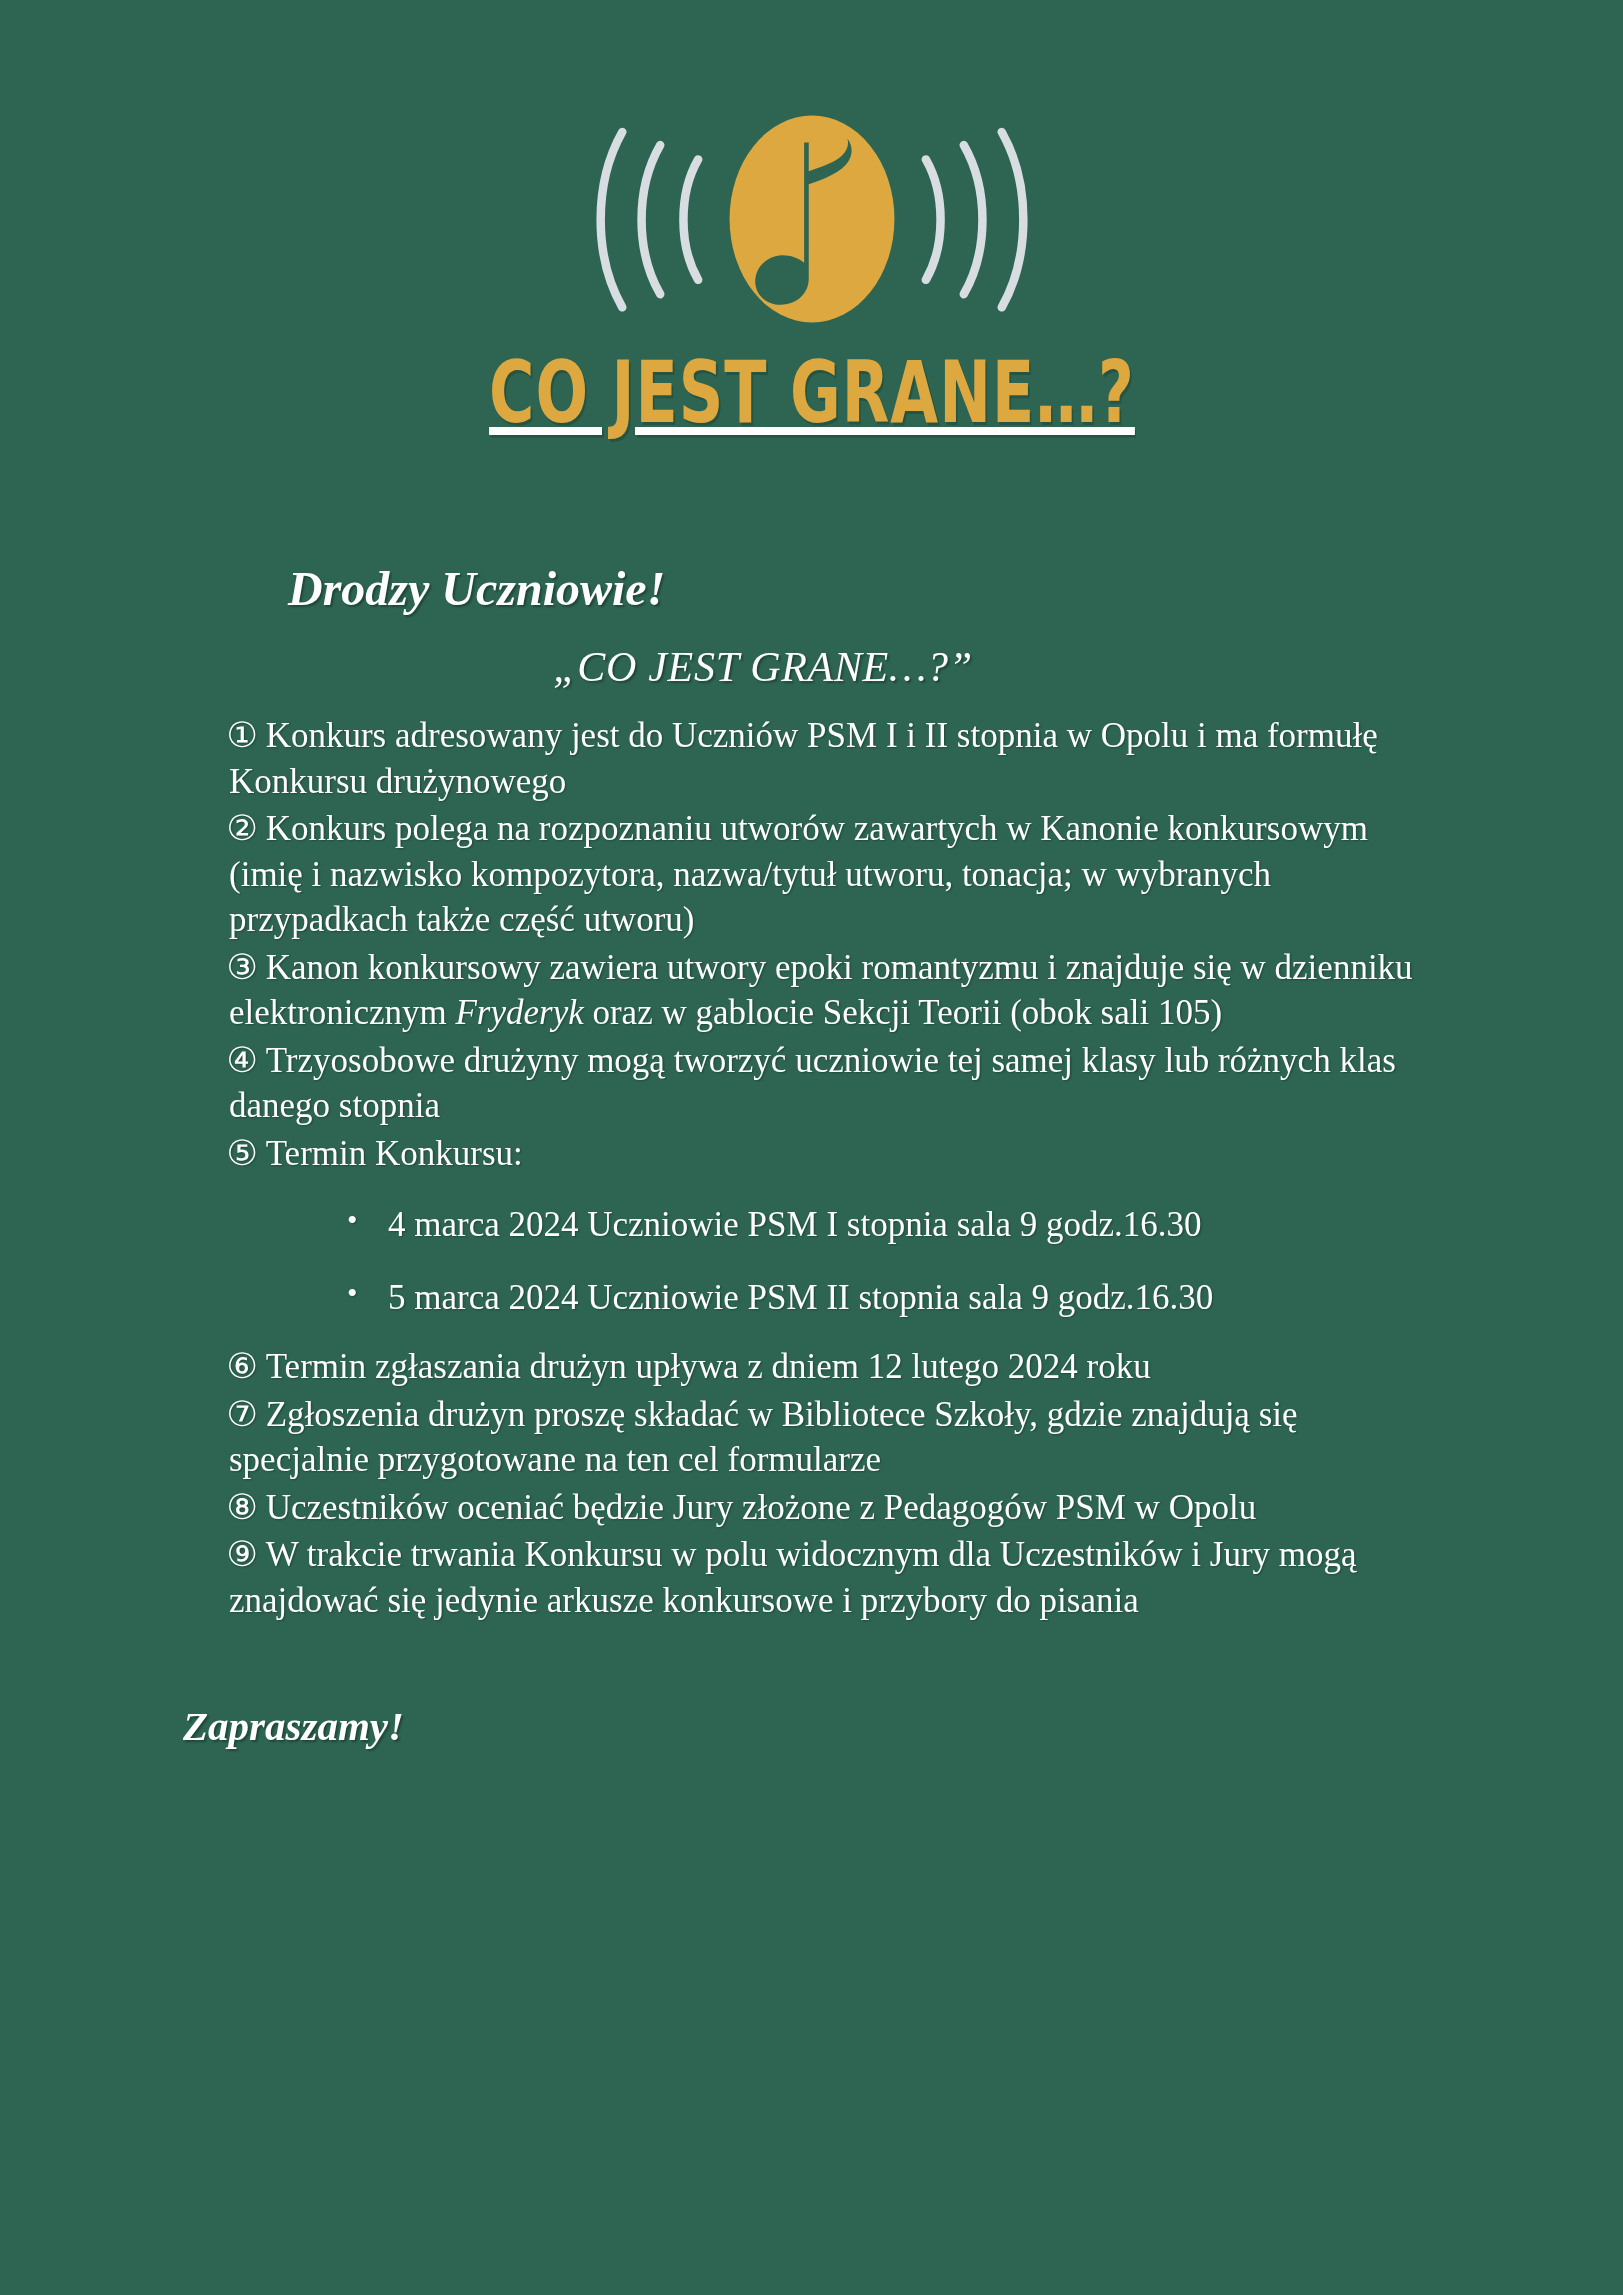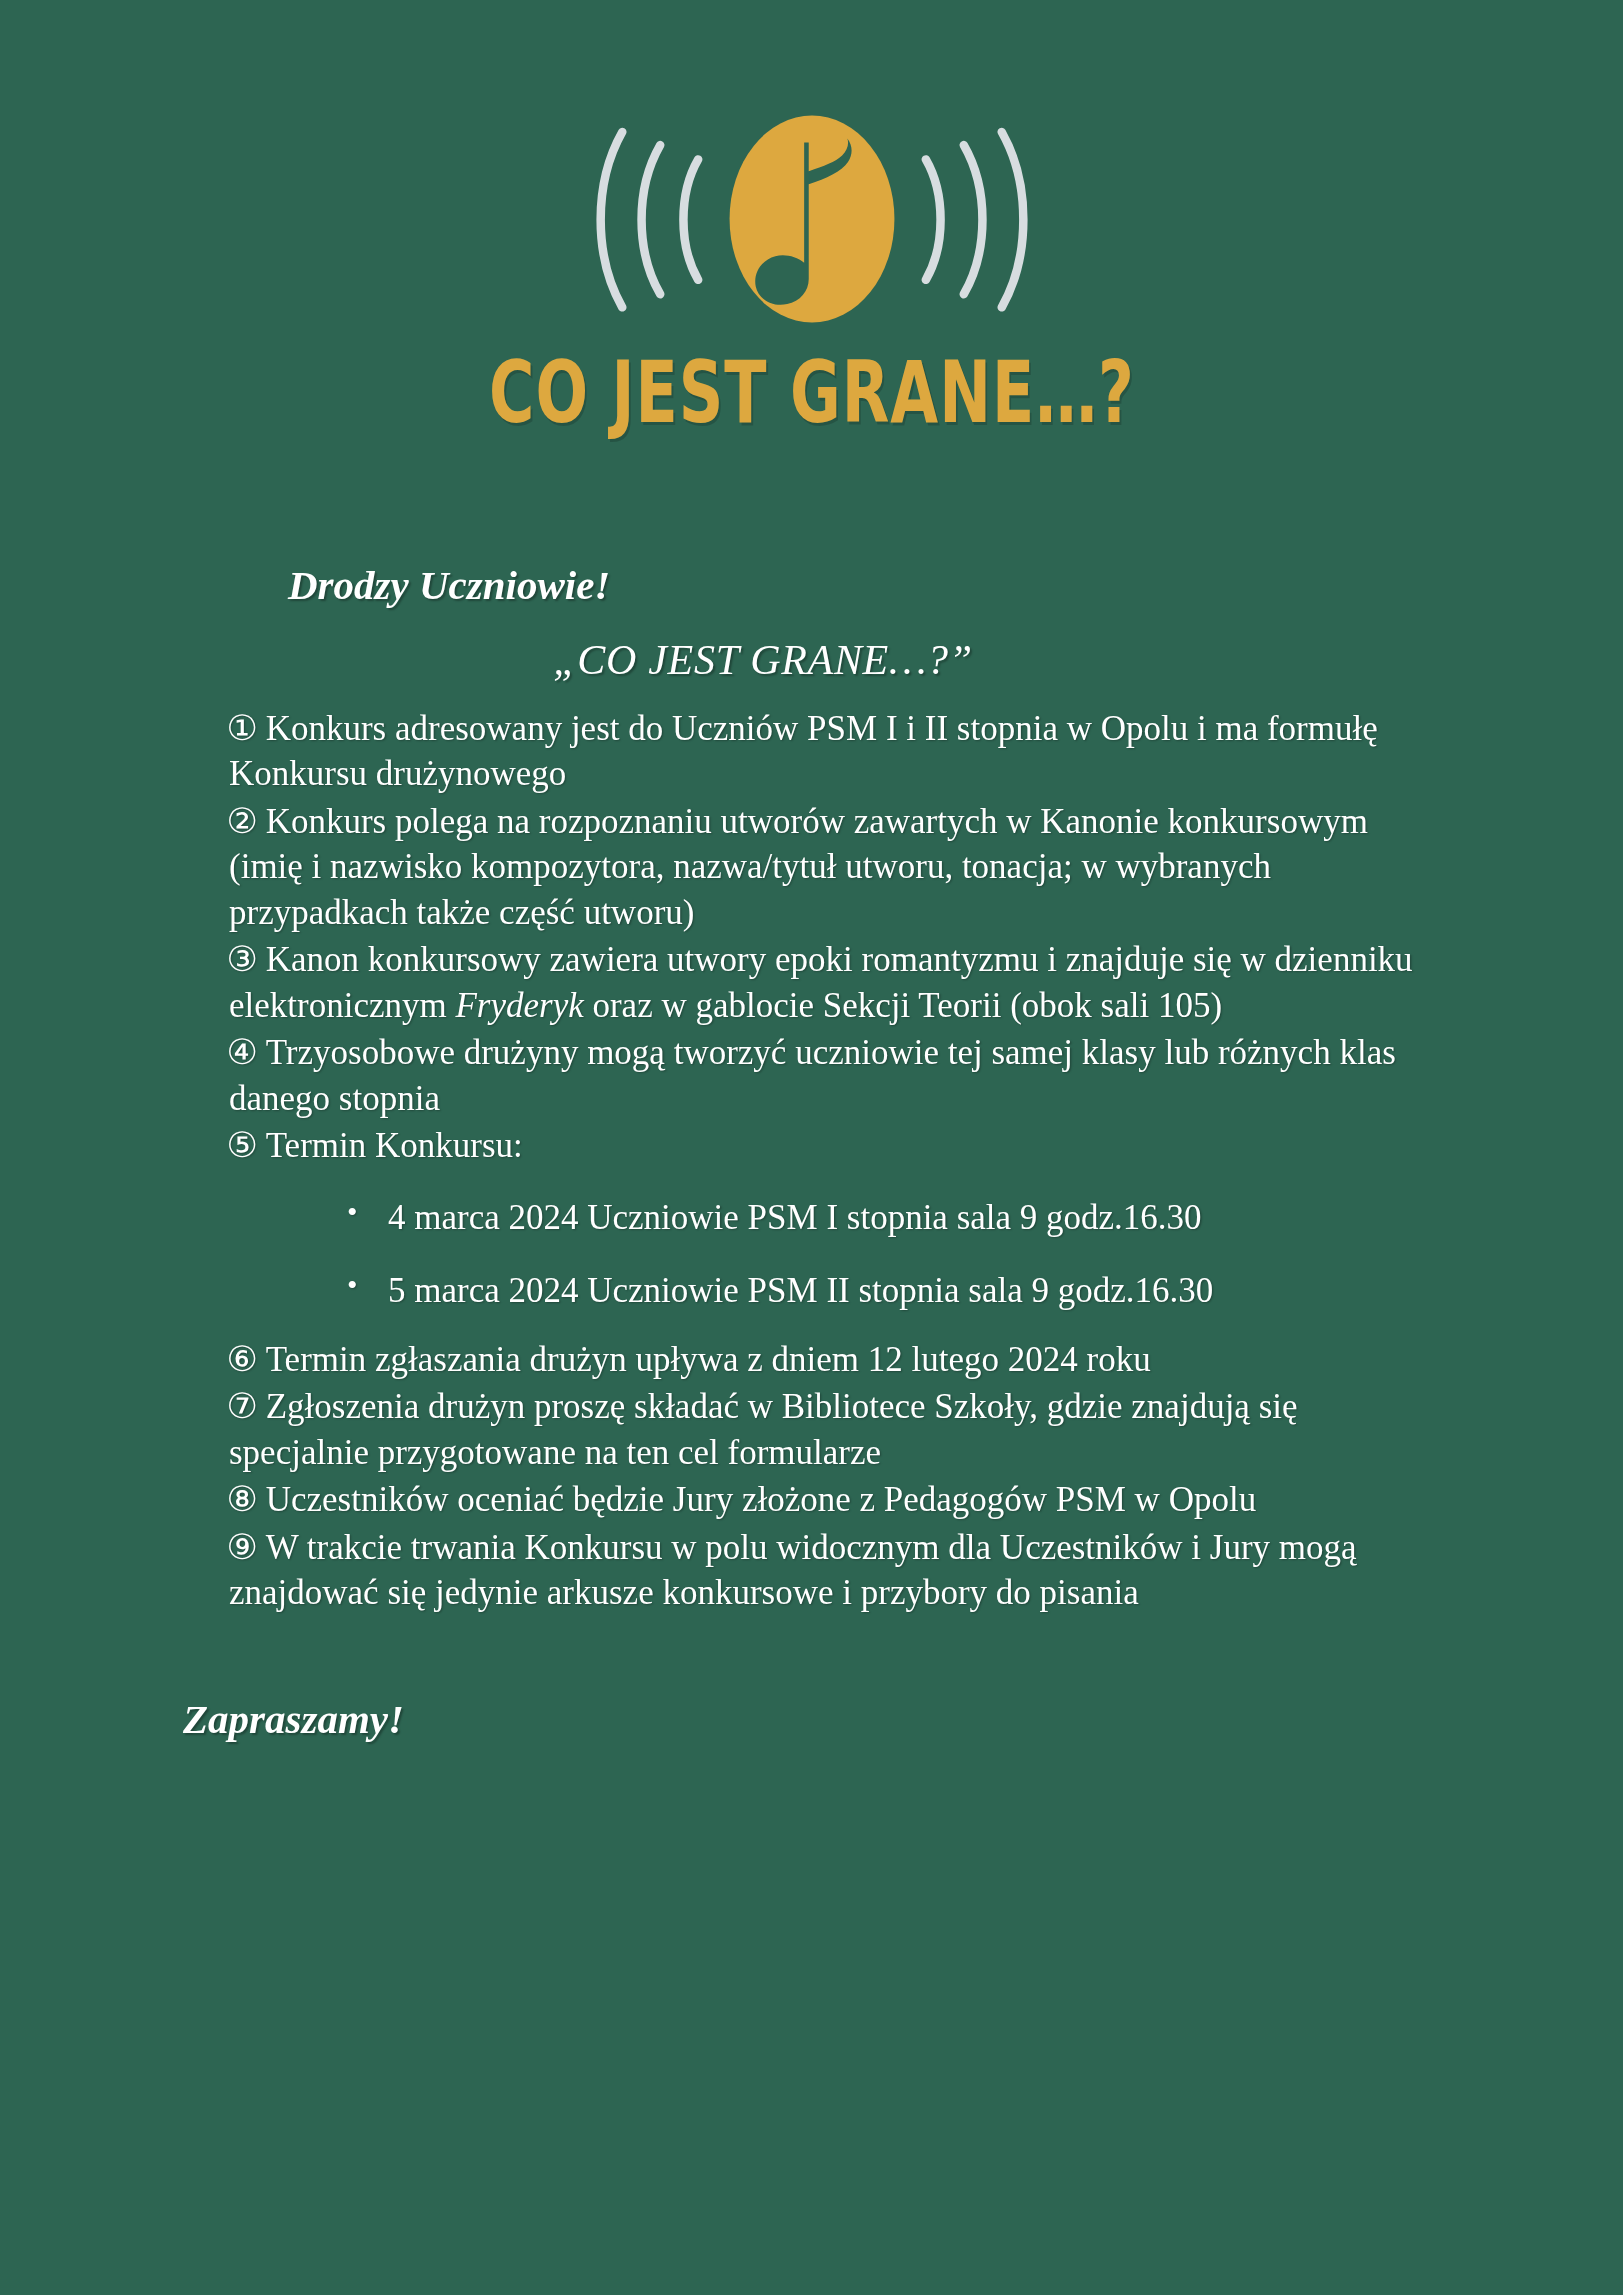--- a/index.html
+++ b/index.html
@@ -24,20 +24,21 @@
     box-sizing: border-box;
   }
 
   
   .logo-block {
     position: absolute;
     left: 0;
     top: 111px;
     width: 1624px;
     height: 393px;
+    text-decoration: underline;
   }
   .logo-mark {
     position: relative;
     width: 458px;
     height: 216px;
     margin: 0 auto;
   }
   .logo-mark svg {
     display: block;
     width: 458px;
@@ -64,21 +65,21 @@
     left: 0;
     top: 563px;
     width: 1624px;
     padding: 0 183px;
     box-sizing: border-box;
   }
 
   .salutation {
     font-weight: 700;
     font-style: italic;
-    font-size: 41px;
+    font-size: 48px;
     line-height: 1.1;
     margin: 0 0 27.5px 105px;
     text-shadow: 2px 2px 2px rgba(0,0,0,0.30);
   }
 
   .intro {
     font-size: 36px;
     line-height: 1.32;
     margin: 0 0 15.7px 0;
     text-shadow: 1.3px 1.3px 2px rgba(0,0,0,0.28);

